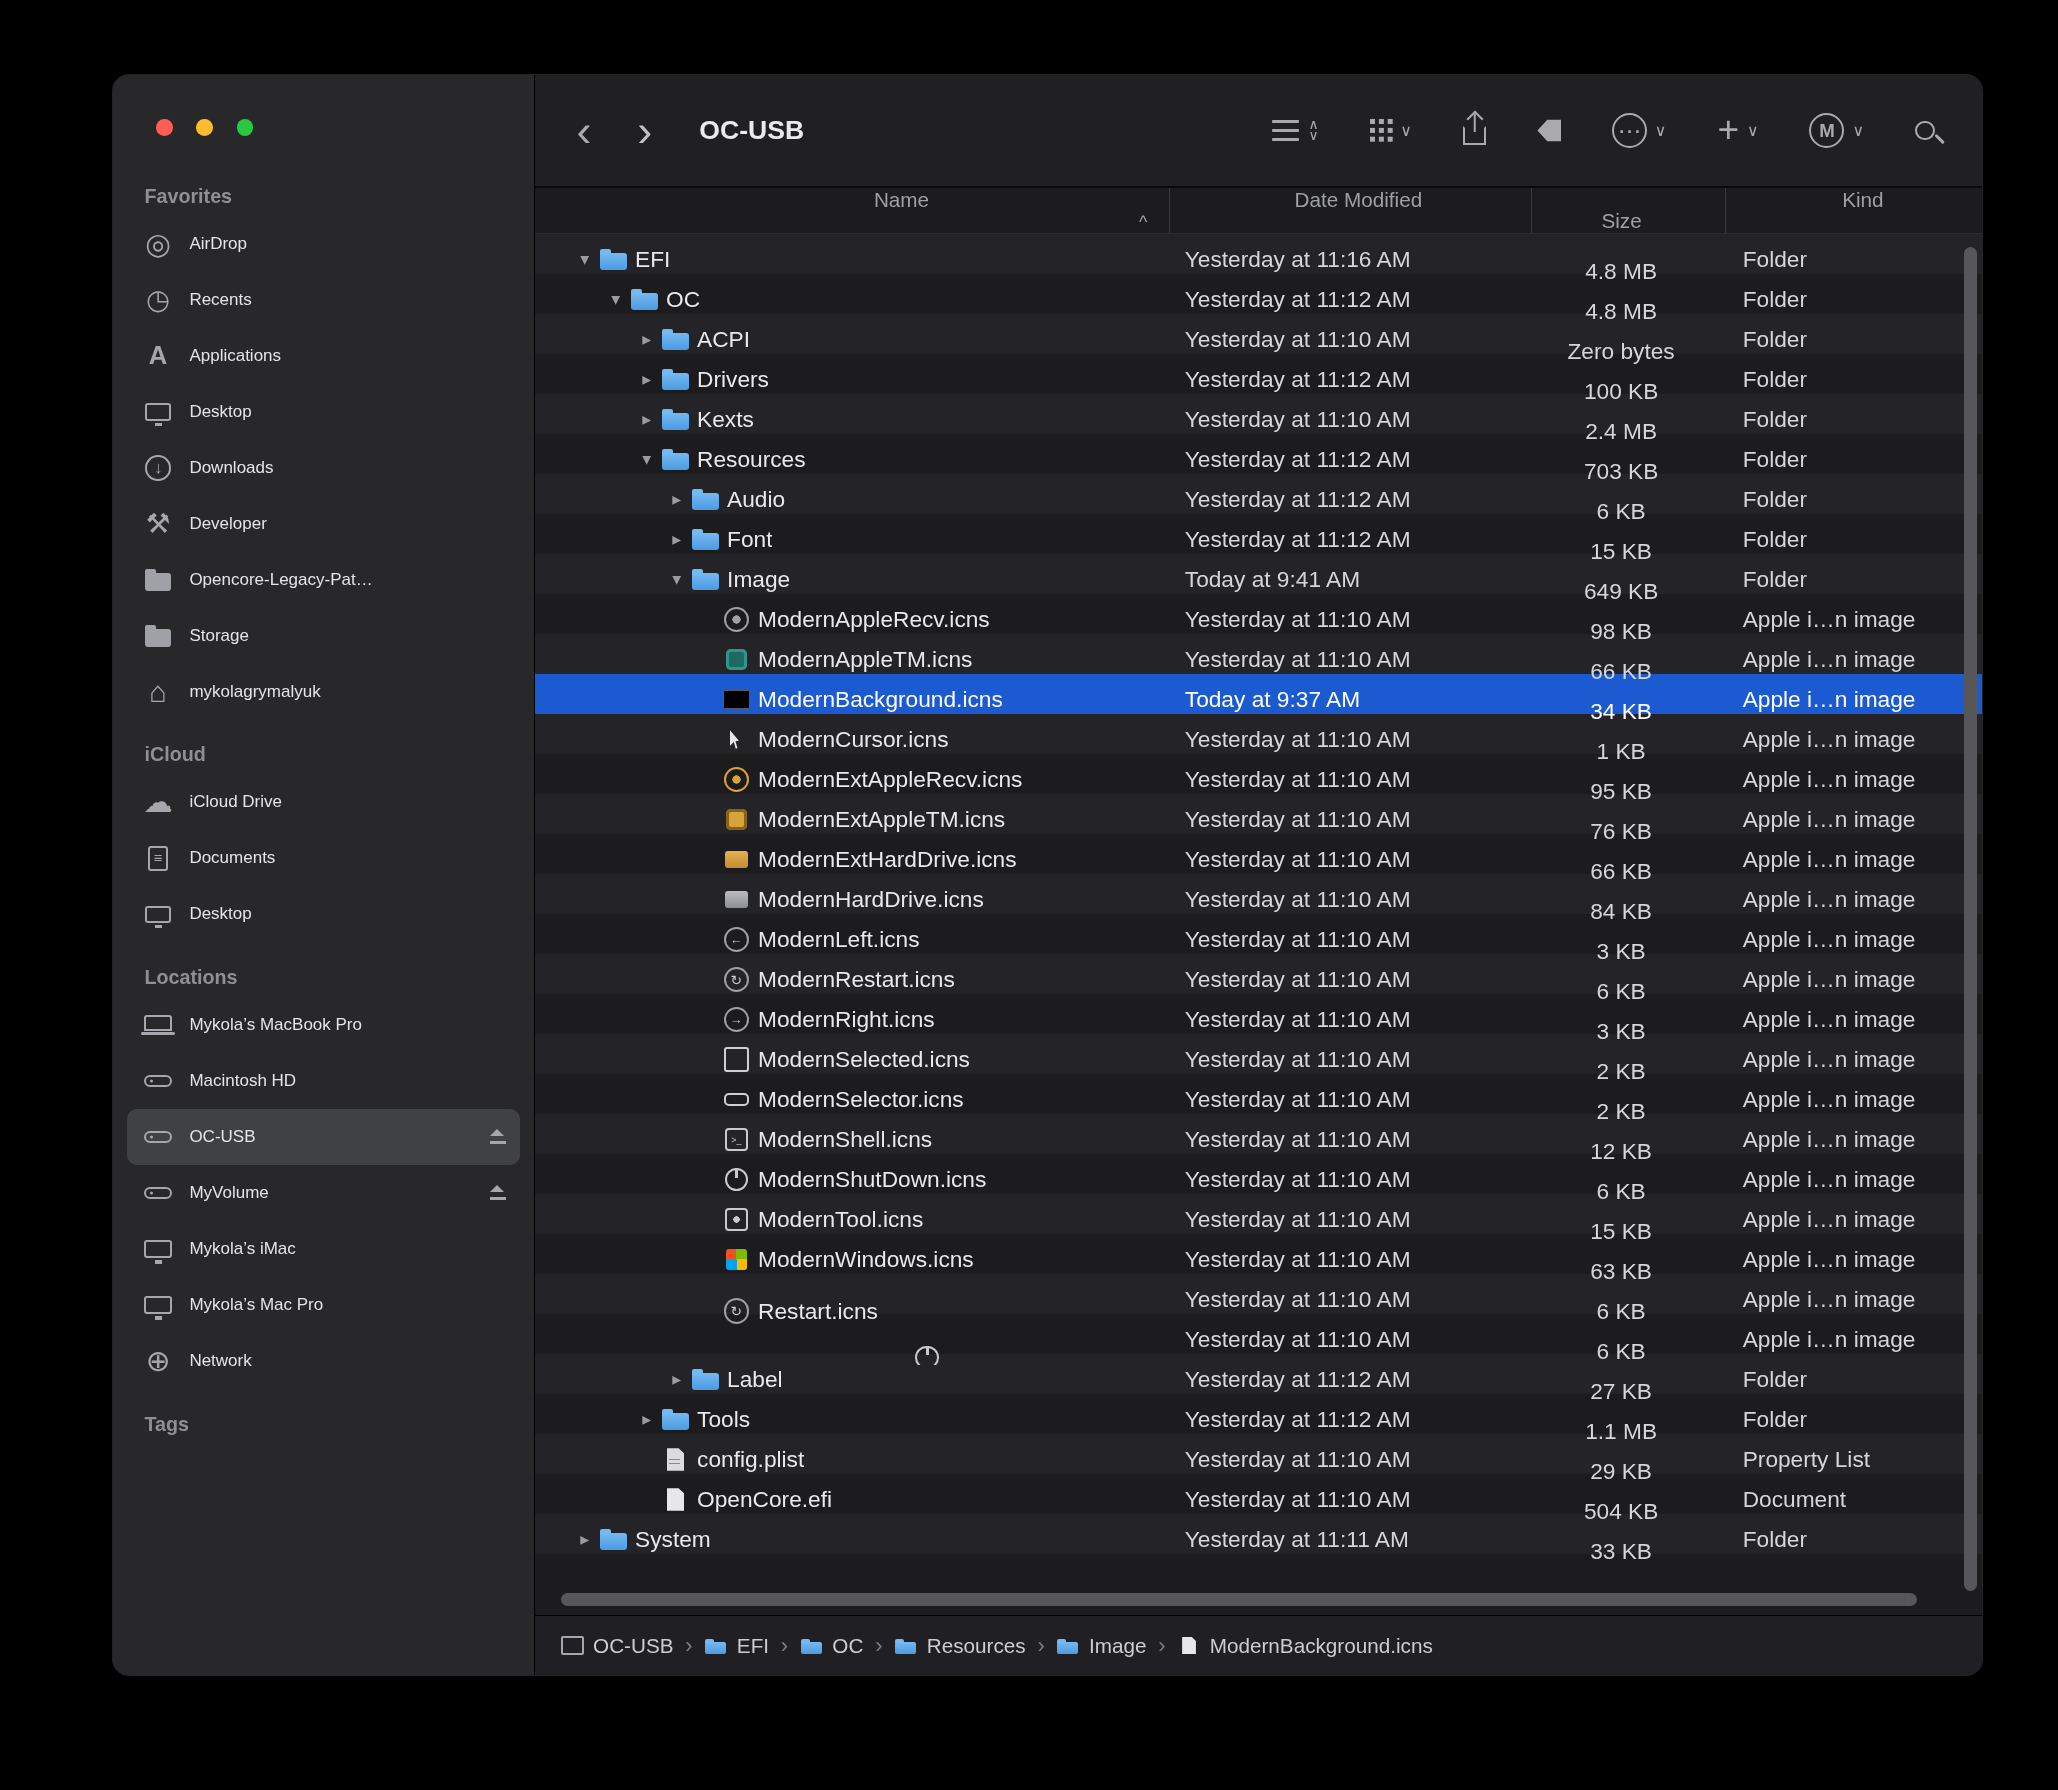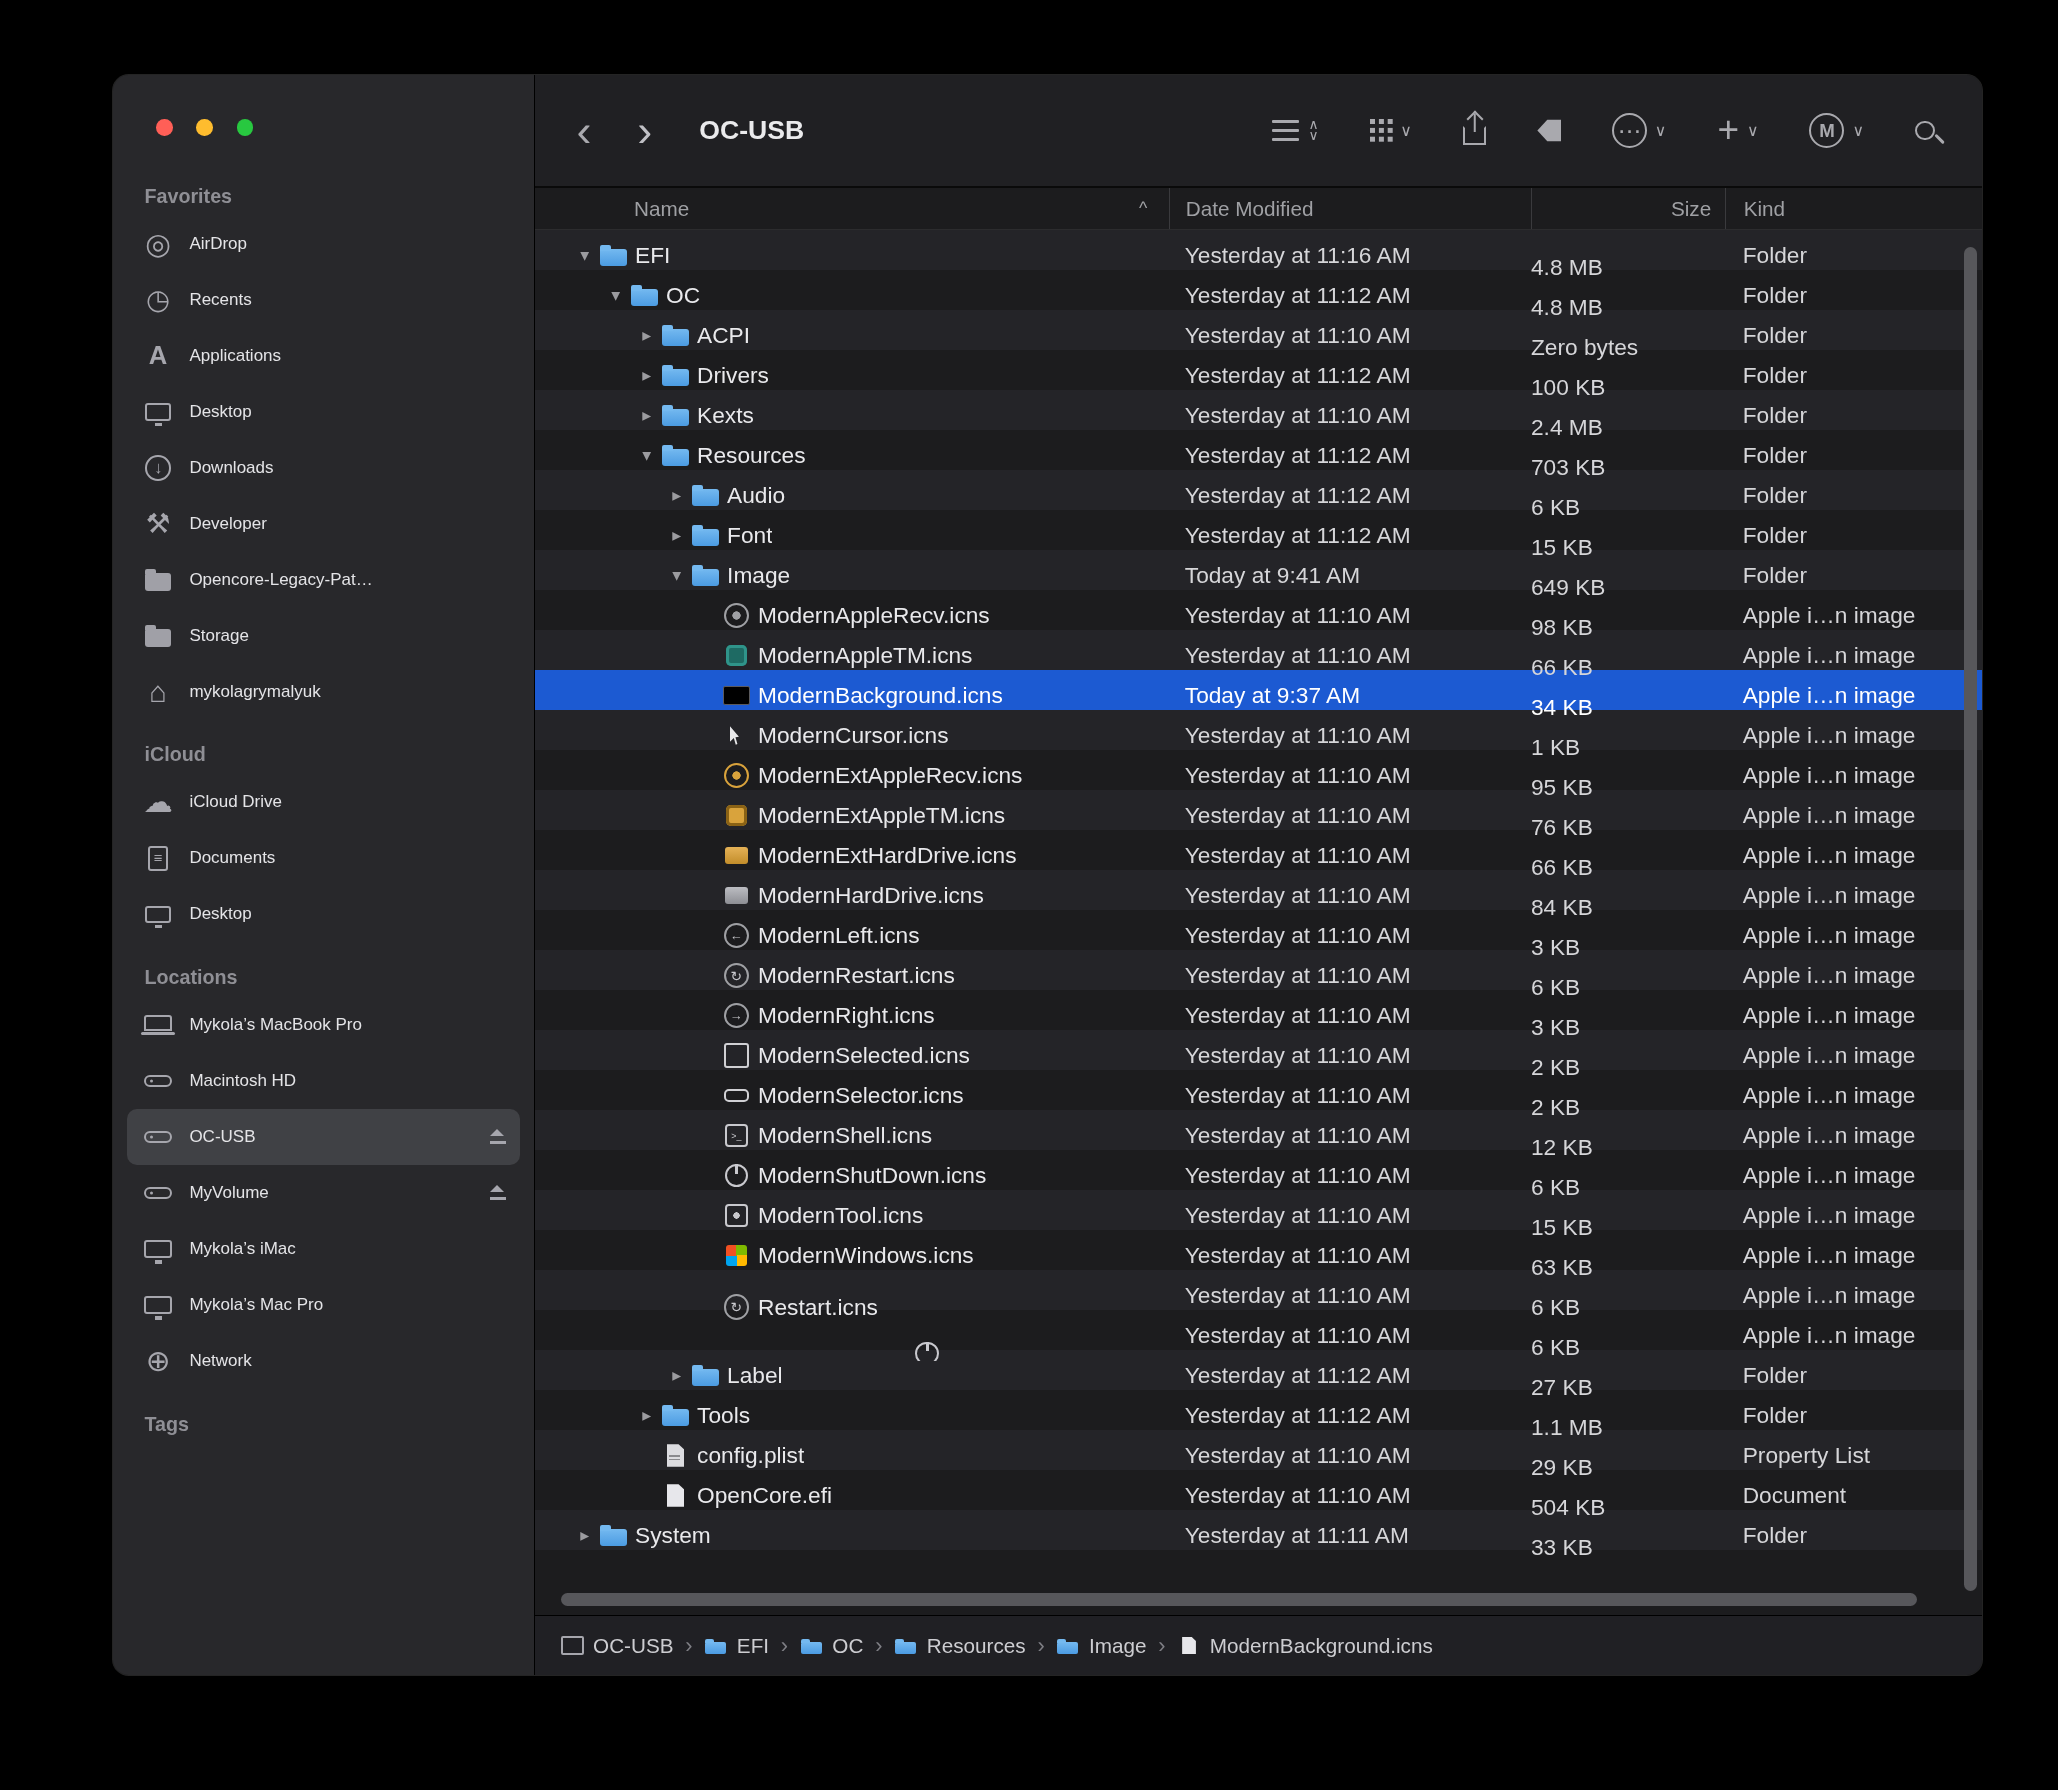--- a/index.html
+++ b/index.html
@@ -90,40 +90,40 @@
   .tb-account{ width:35px; height:35px; border:2.5px solid #a9a9ae; border-radius:50%;
     display:flex; align-items:center; justify-content:center; font-size:18.7px; font-weight:700; color:#a9a9ae; }
   .tb-search{ position:relative; width:19.7px; height:19.7px; border:2.5px solid #a9a9ae; border-radius:50%; margin-right:7.9px; }
   .tb-search::after{ content:""; position:absolute; right:-7.9px; bottom:-6.9px; width:3px; height:11.8px;
     background:#a9a9ae; transform:rotate(-45deg); border-radius:2px; }
 
   
   .colheader { flex:0 0 43px; display:grid; grid-template-columns:634px 362px 194px 1fr;
     align-items:stretch; background:#1c1c1e; border-top:1px solid #0a0a0a; border-bottom:1px solid #2c2c2e;
     color:#9fa0a4; font-size:20.7px; }
-  .ch { display:flex; align-items:center; }
+  .ch { display:flex; align-items:center;flex-direction:column; }
   .ch.name { padding-left:99px; }
   .sortind { margin-left:auto; margin-right:21.7px; font-size:17.7px; color:#9fa0a4; }
   .ch.date { border-left:1px solid #3a3a3d; padding-left:15.8px; }
   .ch.size { border-left:1px solid #3a3a3d; justify-content:flex-end; padding-right:13.8px; }
   .ch.kind { border-left:1px solid #3a3a3d; padding-left:17.7px; }
 
   
   .rows { flex:1; overflow:hidden; position:relative; }
   .row { display:grid; grid-template-columns:634px 362px 194px 1fr; height:40px;
     align-items:center; font-size:22.7px; }
   .row.even { background:#242428; }
   .row.odd { background:#1c1c1e; }
   .row.selected { background:#1c5ad2; }
   .name-cell { display:flex; align-items:center; height:100%; white-space:nowrap; overflow:hidden; }
   .disc { flex:0 0 29.6px; width:29.6px; text-align:center; font-size:17.7px; color:#9b9b9f; }
   .row.selected .disc { color:#fff; }
   .fname { color:#e9e9ec; overflow:hidden; text-overflow:ellipsis; }
   .date-cell { padding-left:15.8px; color:#d6d6d9; }
-  .size-cell { text-align:left; padding-right:13.8px; color:#d6d6d9;margin-top:24px; }
+  .size-cell { text-align:center; padding-right:13.8px; color:#d6d6d9;margin-top:24px; }
   .kind-cell { padding-left:17.7px; color:#d6d6d9; white-space:nowrap; overflow:hidden; }
   .row.selected .fname, .row.selected .date-cell, .row.selected .size-cell, .row.selected .kind-cell { color:#fff; }
 
   .ficon { flex:0 0 27.6px; width:27.6px; height:27.6px; margin-right:7.9px; position:relative;
     display:flex; align-items:center; justify-content:center; }
   .icon-folder::before{ content:""; position:absolute; left:0; top:6.9px; width:27.6px; height:17.7px;
     background:linear-gradient(#74b9f0,#4b9be2); border-radius:2px 3px 3px 3px; }
   .icon-folder::after{ content:""; position:absolute; left:0; top:3px; width:11.8px; height:5.9px;
     background:#74b9f0; border-radius:2px 2px 0 0; }
   .icon-apple-recv::before{ content:""; width:21.7px; height:21.7px; border:2.5px solid #9fa0a4; border-radius:50%;

